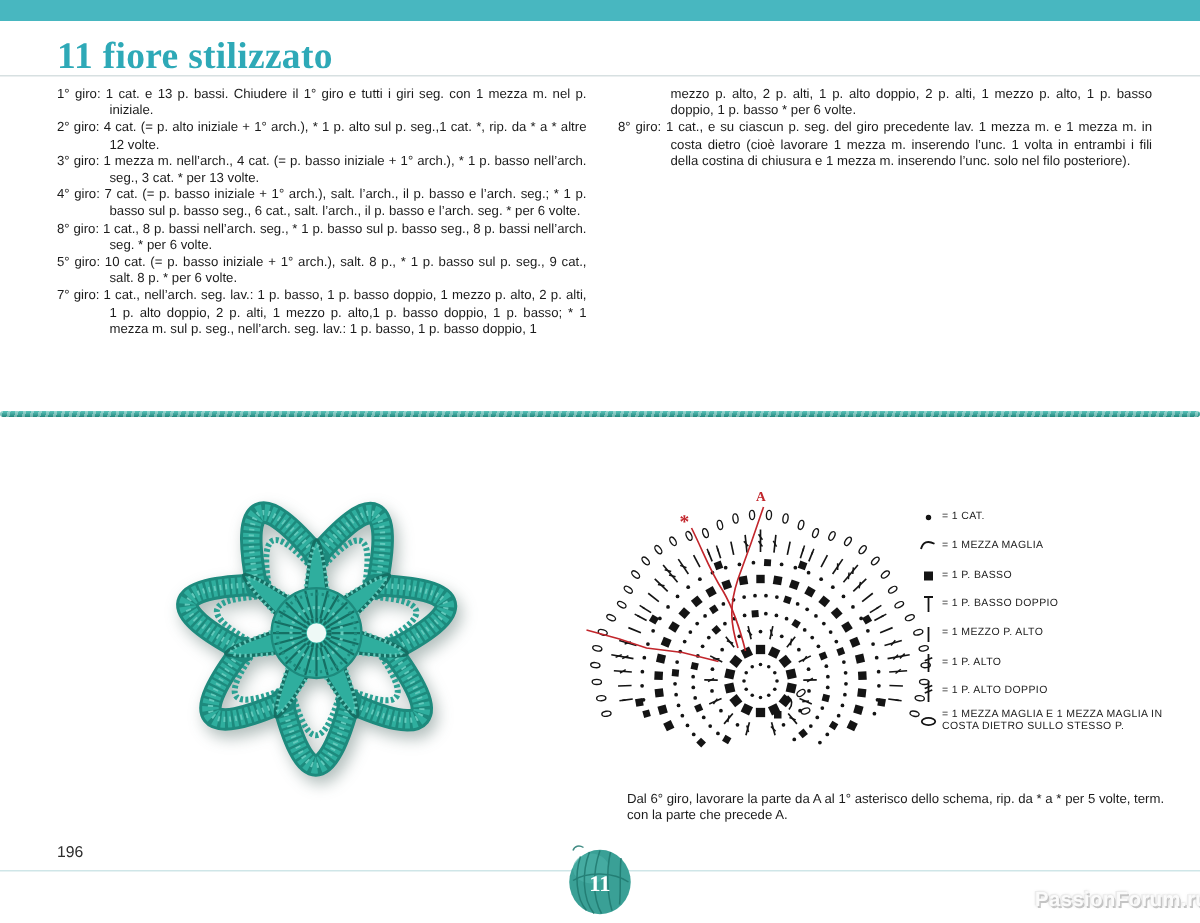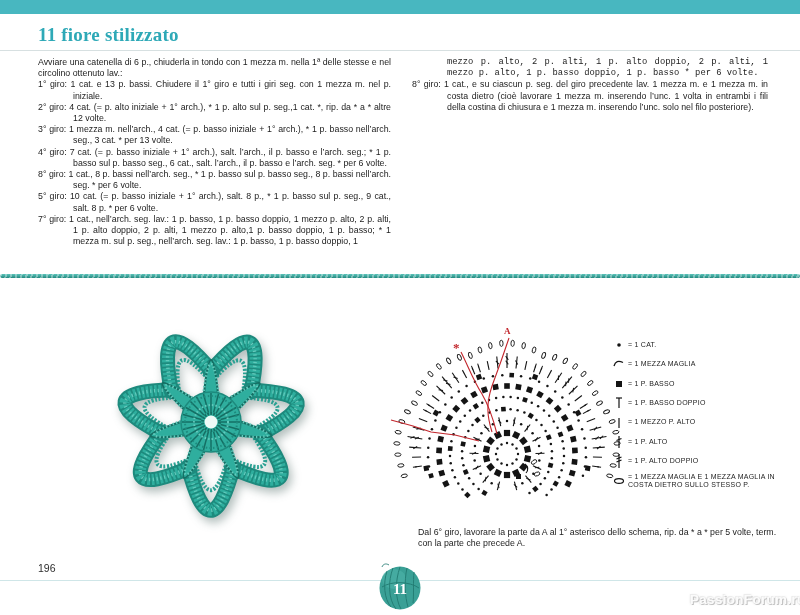--- a/index.html
+++ b/index.html
@@ -1,28 +1,28 @@
 <!DOCTYPE html>
 <html><head>
 <meta charset="utf-8">
 <style>
   html,body{margin:0;padding:0;background:#ffffff;}
   .page{position:relative;width:800px;height:615px;background:#fff;overflow:hidden;
         font-family:"Liberation Sans",sans-serif;color:#1c1c1c;}
   .top-bar{position:absolute;left:0;top:0;width:800px;height:14px;background:#48b7c0;}
   .title{position:absolute;left:38px;top:24px;margin:0;font-family:"Liberation Serif",serif;
-         font-size:19px;font-weight:bold;color:#2ea9b7;letter-spacing:.2px;}
+         font-size:25px;font-weight:bold;color:#2ea9b7;letter-spacing:.2px;}
   .title-rule{position:absolute;left:0;top:50px;width:800px;height:1px;background:#d7e0e1;}
   .col{position:absolute;top:57px;font-size:8.8px;line-height:11.2px;text-align:justify;}
   .col-left{left:38px;width:353px;}
   .col-right{left:412px;width:356px;}
   .col p{margin:0;}
   .round{padding-left:35px;text-indent:-35px;}
   .round .lbl{font-weight:normal;}
-  .cont{padding-left:35px;text-indent:0;font-family:Liberation Mono, monospace;}
+  .cont{padding-left:35px;text-indent:0;}
   .thread{position:absolute;left:0;top:274px;width:800px;height:4px;border-radius:2px;
           background:
             repeating-linear-gradient(105deg, rgba(255,255,255,.35) 0 2px, rgba(0,0,0,0) 2px 5px),
             linear-gradient(180deg,#5cc4bb,#23887e);}
   .flower{position:absolute;left:103px;top:320px;width:220px;height:210px;
           filter:drop-shadow(3px 5px 5px rgba(35,70,64,.35));}
   .diagram{position:absolute;left:385px;top:316px;width:245px;height:195px;}
   .legend{position:absolute;left:610px;top:337px;width:182px;}
   .legend-row{display:flex;align-items:center;margin-bottom:3.4px;}
   .legend-row .sym{width:18px;flex:0 0 18px;display:flex;justify-content:center;}
@@ -38,21 +38,20 @@
 </style>
 </head>
 <body>
 
 <div class="page">
   <div class="top-bar"></div>
   <h1 class="title">11 fiore stilizzato</h1>
   <div class="title-rule"></div>
 
   <div class="col col-left">
-    <p class="intro">Avviare una catenella di 6 p., chiuderla in tondo con 1 mezza m. nella 1ª delle stesse e nel circolino ottenuto lav.:</p>
     <div id="rounds-left">
         <p class="round"><span class="lbl">1° giro:</span> 1 cat. e 13 p. bassi. Chiudere il 1° giro e tutti i giri seg. con 1 mezza m. nel p. iniziale.</p>
         <p class="round"><span class="lbl">2° giro:</span> 4 cat. (= p. alto iniziale + 1° arch.), * 1 p. alto sul p. seg.,1 cat. *, rip. da * a * altre 12 volte.</p>
         <p class="round"><span class="lbl">3° giro:</span> 1 mezza m. nell’arch., 4 cat. (= p. basso iniziale + 1° arch.), * 1 p. basso nell’arch. seg., 3 cat. * per 13 volte.</p>
         <p class="round"><span class="lbl">4° giro:</span> 7 cat. (= p. basso iniziale + 1° arch.), salt. l’arch., il p. basso e l’arch. seg.; * 1 p. basso sul p. basso seg., 6 cat., salt. l’arch., il p. basso e l’arch. seg. * per 6 volte.</p>
         <p class="round"><span class="lbl">8° giro:</span> 1 cat., 8 p. bassi nell’arch. seg., * 1 p. basso sul p. basso seg., 8 p. bassi nell’arch. seg. * per 6 volte.</p>
         <p class="round"><span class="lbl">5° giro:</span> 10 cat. (= p. basso iniziale + 1° arch.), salt. 8 p., * 1 p. basso sul p. seg., 9 cat., salt. 8 p. * per 6 volte.</p>
         <p class="round"><span class="lbl">7° giro:</span> 1 cat., nell’arch. seg. lav.: 1 p. basso, 1 p. basso doppio, 1 mezzo p. alto, 2 p. alti, 1 p. alto doppio, 2 p. alti, 1 mezzo p. alto,1 p. basso doppio, 1 p. basso; * 1 mezza m. sul p. seg., nell’arch. seg. lav.: 1 p. basso, 1 p. basso doppio, 1</p>
       </div>
   </div>

